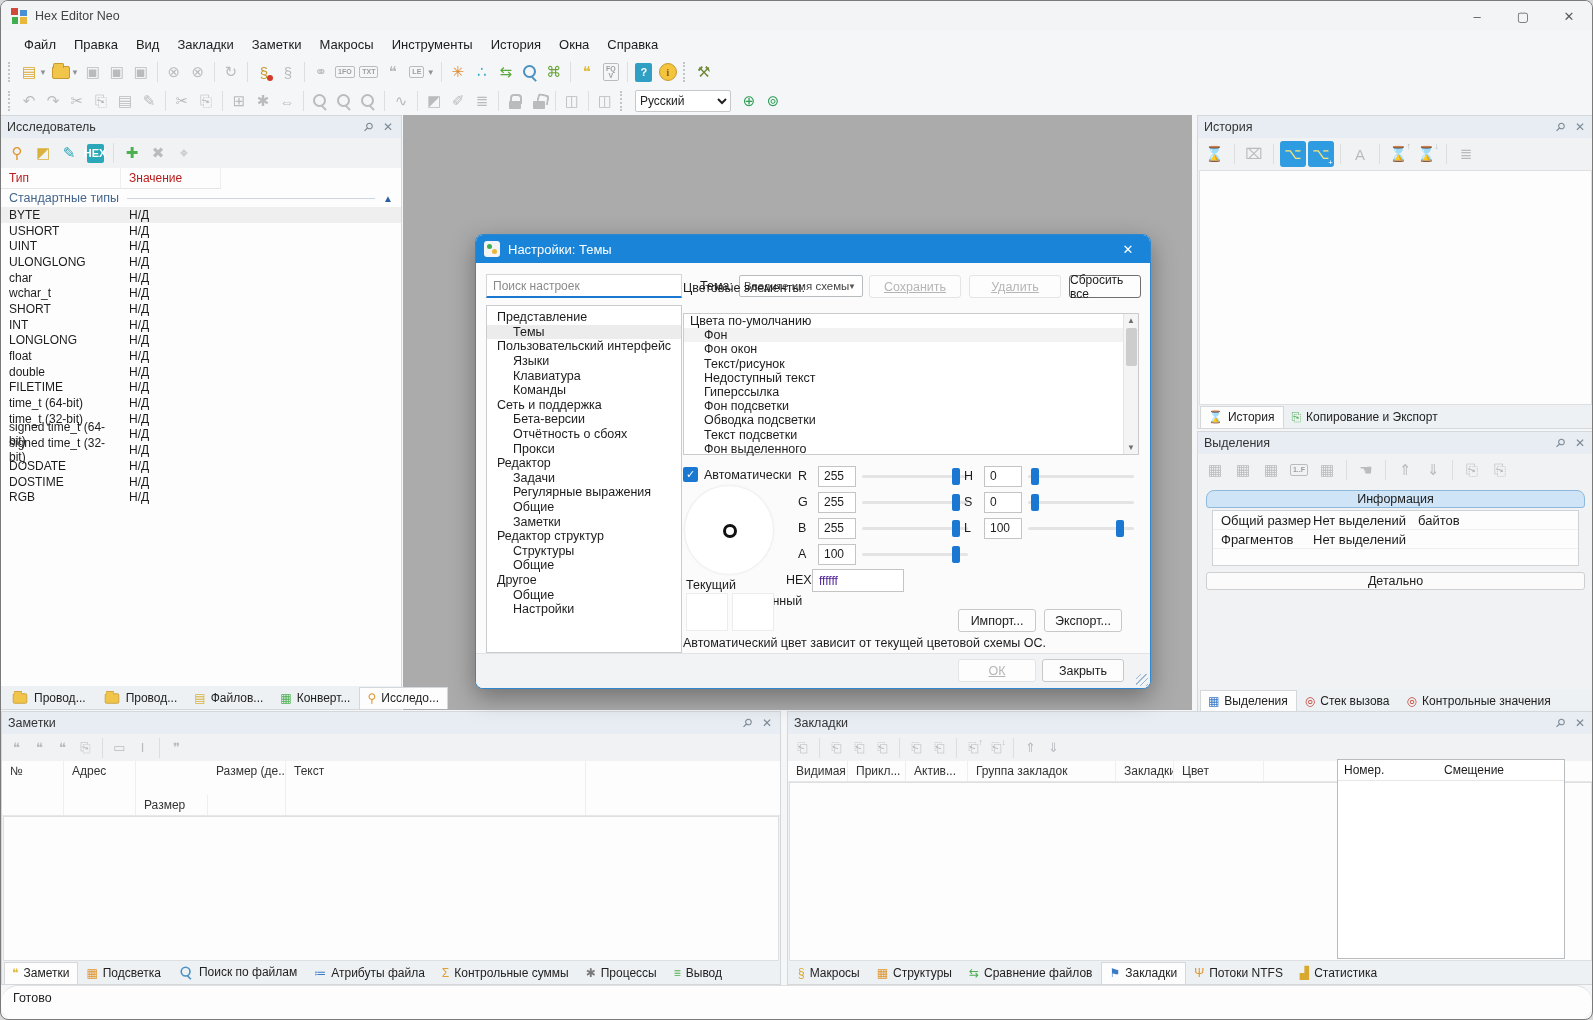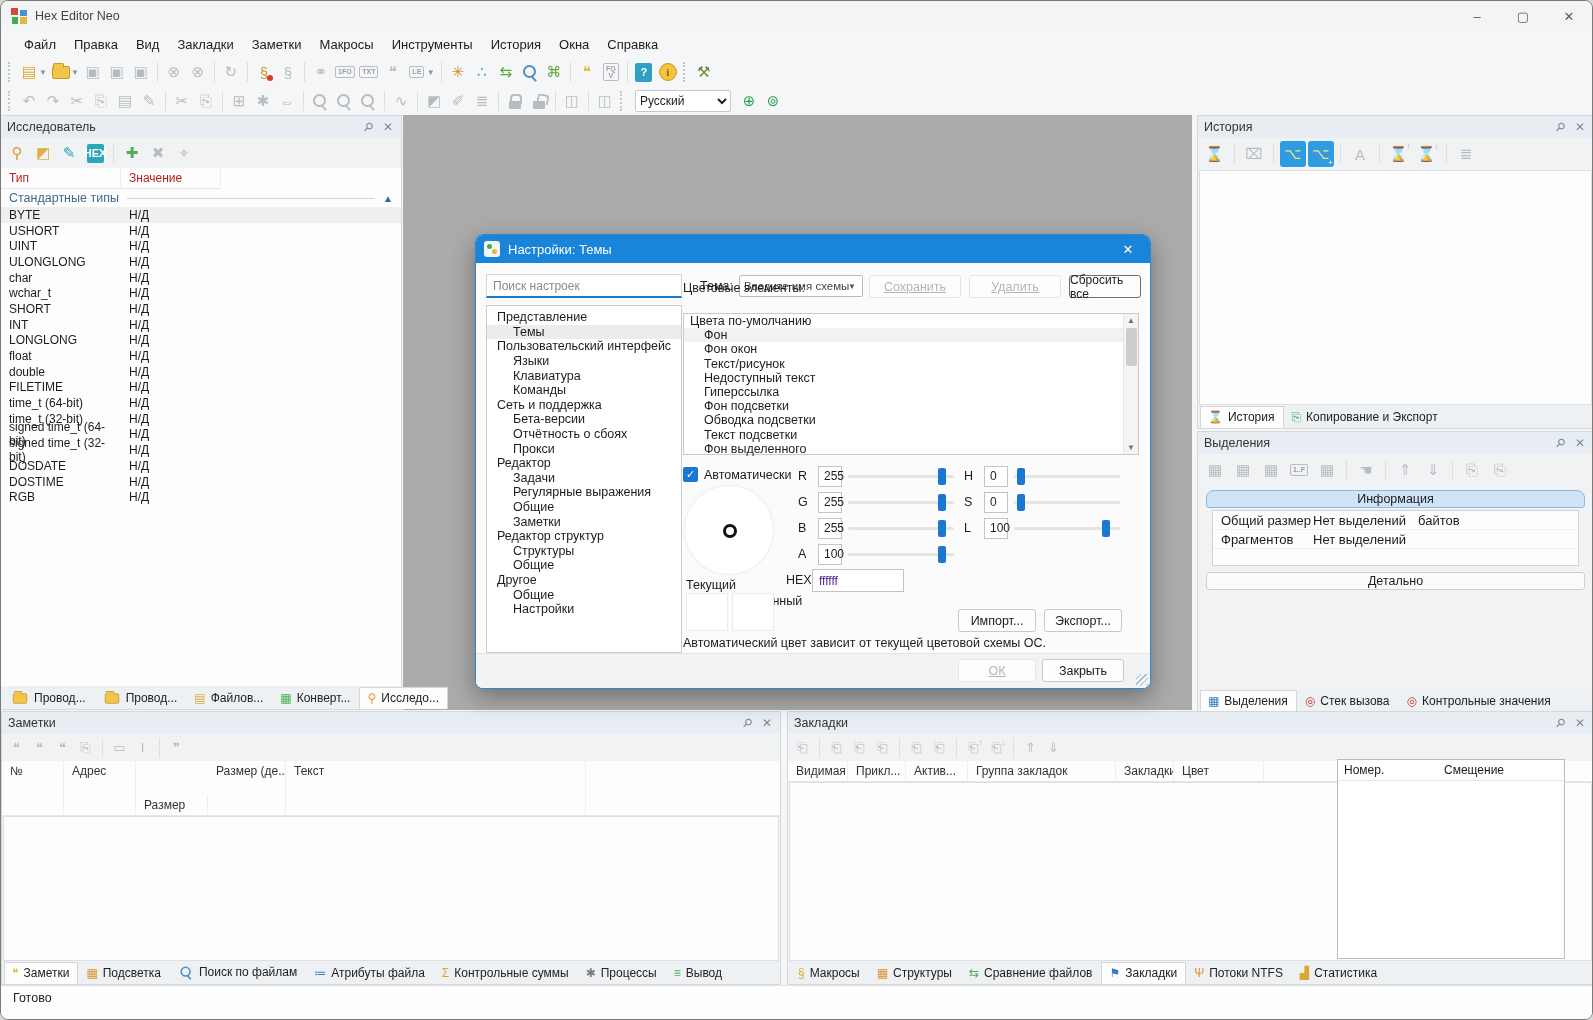--- a/index.html
+++ b/index.html
@@ -97,21 +97,21 @@
   #notes { left:0; top:710px; width:780px; height:274px; position:absolute; }
   #bookmarks { left:786px; top:710px; width:807px; height:274px; position:absolute; }
   .colhdr { display:flex; font-size:12px; color:#333; background:#fdfdfd; border-bottom:1px solid #e5e7e9; flex:none; }
   .colhdr span { padding:3px 8px; border-right:1px solid #efefef; white-space:nowrap; overflow:hidden; }
   .bm-list { position:absolute; right:28px; top:47px; width:228px; height:200px; background:#fff; border:1px solid #b9bcbe; font-size:12px; color:#1c1c1c; }
   .bm-list .hd { display:flex; border-bottom:1px solid #e8e8e8; }
   .bm-list .hd span { padding:3px 6px; }
   .bm-list .hd span:nth-child(1){ width:100px; }
 
   
-  .statusbar { position:absolute; left:0; top:984px; right:0; height:36px; background:#fdfdfd; border-top:1px solid #e0e0e0; font-size:12.5px; color:#1c1c1c; padding:5px 12px; }
+  .statusbar { position:absolute; left:0; top:984px; right:0; height:36px; background:#fdfdfd; border-top:1px solid #e0e0e0; font-size:12.5px; color:#1c1c1c; padding:5px 12px;border-radius:17px; }
 
   
   .dialog { position:absolute; left:474px; top:233px; width:676px; height:455px; background:#fbfbfb; border:1px solid #2f88cf; border-radius:8px; box-shadow:0 8px 24px rgba(0,0,0,.35); z-index:10; overflow:hidden; }
   .dtitle { height:28px; background:#1984d8; display:flex; align-items:center; color:#fff; font-size:13px; padding-left:8px; }
   .dlgico { width:16px; height:16px; background:#f4f4f4; border-radius:3px; margin-right:8px; position:relative; }
   .dlgico:before { content:""; position:absolute; left:3px; top:3px; width:5px; height:5px; border-radius:50%; background:#3fae4e; box-shadow:5px 5px 0 #e9b63c; }
   .dclose { margin-left:auto; width:44px; text-align:center; font-size:13px; }
   .dsearch { position:absolute; left:10px; top:39px; width:196px; height:24px; border:1px solid #d6d6d6; border-bottom:2px solid #1a78d2; background:#fff; font-size:12px; padding:0 6px; color:#222; font-family:"Liberation Sans",sans-serif; }
   .dsearch::placeholder { color:#8a8a8a; }
   .dtree { position:absolute; left:10px; top:70px; width:196px; height:348px; border:1px solid #c9cbce; background:#fff; font-size:12.5px; color:#1c1c1c; padding-top:4px; }
@@ -133,21 +133,21 @@
   .cscroll .up { position:absolute; top:2px; left:0; right:0; }
   .cscroll .dn { position:absolute; bottom:2px; left:0; right:0; }
   .cscroll .thumb { position:absolute; top:14px; left:2px; width:11px; height:38px; background:#cdcdcd; border-radius:2px; }
   .chk { position:absolute; left:207px; top:232px; display:flex; align-items:center; gap:6px; font-size:12.5px; color:#1c1c1c; }
   .chkbox { width:15px; height:15px; background:#1a78d2; border-radius:2px; color:#fff; font-size:11px; display:flex; align-items:center; justify-content:center; }
   .wheel { position:absolute; left:209px; top:251px; width:88px; height:88px; border-radius:50%; background:#fff; box-shadow:0 0 3px rgba(0,0,0,.12); }
   .wheel:after { content:""; position:absolute; left:50%; top:50%; width:8px; height:8px; margin:-6px 0 0 -6px; border:3px solid #111; border-radius:50%; background:#fff; }
   .sliders { position:absolute; }
   .srow { display:flex; align-items:center; height:26px; gap:6px; }
   .srow .sl { width:14px; font-size:12.5px; color:#1c1c1c; }
-  .srow .sv { width:24px; height:21px; border:1px solid #c4c4c4; background:#fff; font-size:12px; display:flex; align-items:center; padding-left:5px; color:#1c1c1c; }
+  .srow .sv { width:38px; height:21px; border:1px solid #c4c4c4; background:#fff; font-size:12px; display:flex; align-items:center; padding-left:5px; color:#1c1c1c; }
   .track { position:relative; width:106px; height:3px; background:#e4e4e4; border-radius:2px; }
   .thumb { position:absolute; top:-7px; width:8px; height:17px; background:#1a78d2; border-radius:2px; }
   .hexin { position:absolute; left:336px; top:334px; width:92px; height:23px; border:1px solid #c4c4c4; background:#fff; font-size:12px; padding:0 6px; color:#4c1d95; font-family:"Liberation Sans",sans-serif; }
   .swatch { position:absolute; width:42px; height:38px; background:#fff; border:1px solid #ececec; }
   .dnote { position:absolute; left:207px; top:401px; font-size:12.5px; color:#1c1c1c; }
   .dfooter { position:absolute; left:0; right:0; bottom:0; height:35px; background:#f2f3f4; border-top:1px solid #e3e3e3; }
   .dialog:after { content:""; position:absolute; right:2px; bottom:2px; width:12px; height:12px; background:repeating-linear-gradient(135deg,transparent 0 3px,#9ab8d4 3px 4px); }
 </style>
 </head>
 <body>

